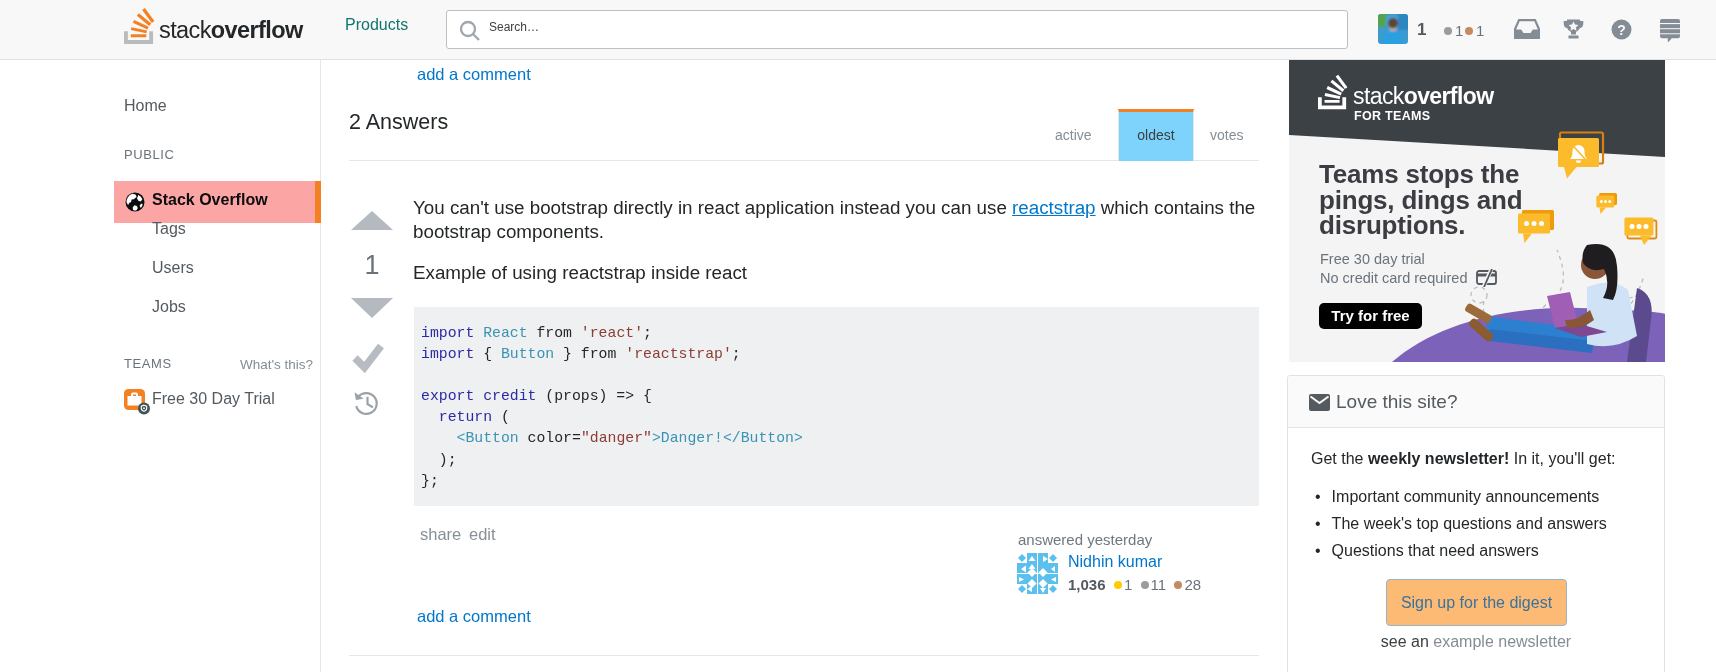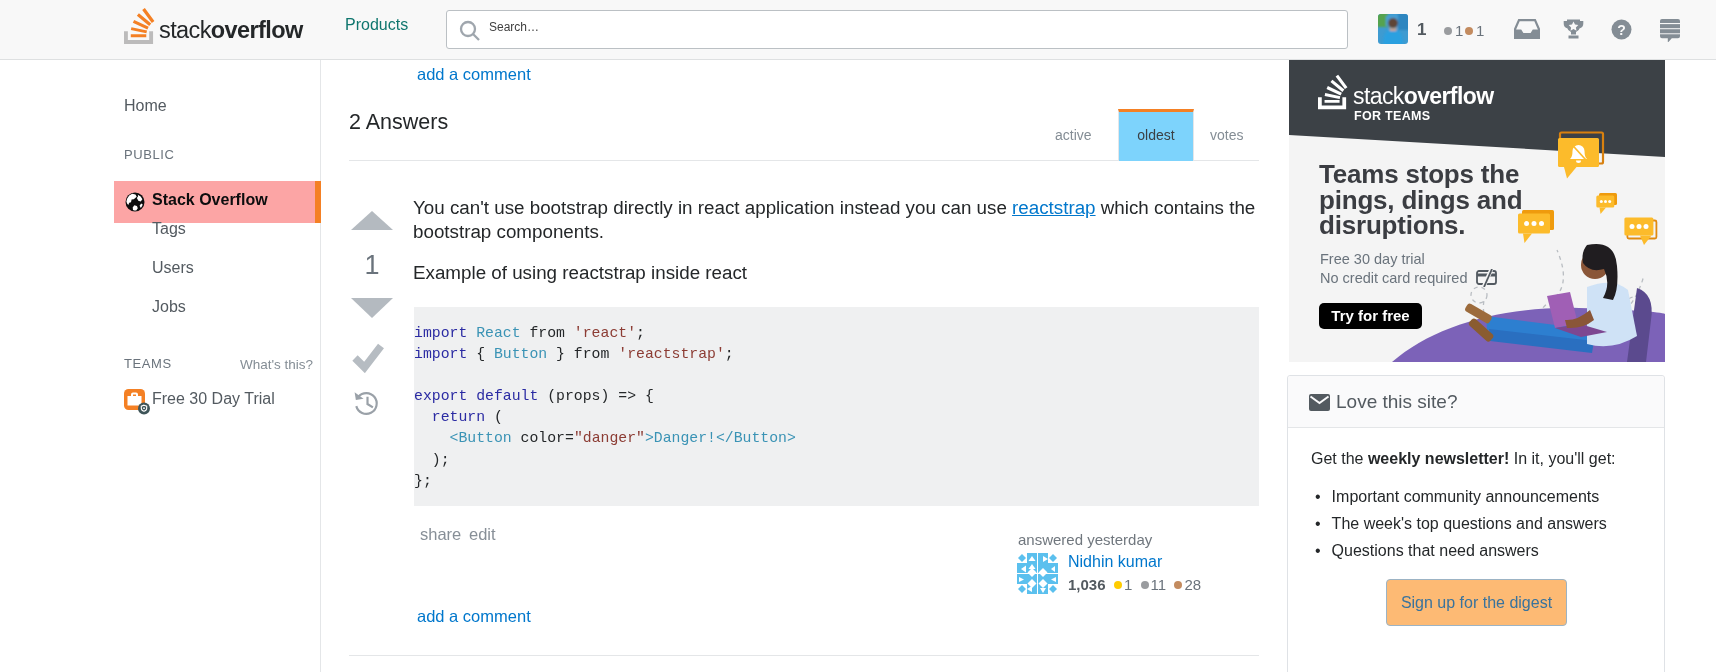--- a/index.html
+++ b/index.html
@@ -38,21 +38,21 @@
 
 
 .arrow-up { position:absolute; width:0; height:0; border-left:21px solid transparent; border-right:21px solid transparent; border-bottom:19px solid #b4bac0; }
 .arrow-dn { position:absolute; width:0; height:0; border-left:21px solid transparent; border-right:21px solid transparent; border-top:20px solid #b4bac0; }
 #votenum { position:absolute; left:352px; top:250px; width:40px; text-align:center; font-size:27px; color:#6a737c; }
 
 
 #ansbody { position:absolute; left:413px; top:196px; width:856px; font-size:18.8px; line-height:24.3px; color:#242729; }
 #ansbody a { color:#0077cc; text-decoration:underline; }
 #ex-line { position:absolute; left:413px; top:262px; font-size:18.8px; color:#242729; }
-#codeblock { position:absolute; left:414px; top:307px; width:845px; height:199px; background:#eff0f1; font-family:"Liberation Mono",monospace; font-size:14.8px; line-height:21.1px; color:#242729; padding:16px 0 0 0; white-space:pre; }
+#codeblock { position:absolute; left:414px; top:307px; width:845px; height:199px; background:#eff0f1; font-family:"Liberation Mono",monospace; font-size:14.8px; line-height:21.1px; color:#242729; padding:16px 0 0 7px; white-space:pre; }
 .kw { color:#2b2ba3; }
 .ttl { color:#3a93b5; }
 .str { color:#8c3c34; }
 #share-l { position:absolute; left:420px; top:525px; font-size:16.5px; color:#878f97; }
 #edit-l { position:absolute; left:469px; top:525px; font-size:16.5px; color:#878f97; }
 #answered { position:absolute; left:1018px; top:531px; font-size:15px; color:#70777e; }
 #uavatar { position:absolute; left:1017px; top:553px; width:41px; height:41px; }
 #uname { position:absolute; left:1068px; top:553px; font-size:16px; color:#0077cc; }
 #urep { position:absolute; left:1068px; top:576px; font-size:15px; color:#6a737c; }
 #urep b { color:#535a60; font-size:15px; }
@@ -199,21 +199,21 @@
       </g>
       <path d="M0.6 2.2 l1.2 7.4 7.4-1.2 z" fill="#9aa1a8"></path>
     </svg>
 
   <div id="ansbody">You can't use bootstrap directly in react application instead you can use <a>reactstrap</a> which contains the bootstrap components.</div>
   <div id="ex-line">Example of using reactstrap inside react</div>
 
   <div id="codeblock"><span class="kw">import</span> <span class="ttl">React</span> from <span class="str">'react'</span>;
 <span class="kw">import</span> { <span class="ttl">Button</span> } from <span class="str">'reactstrap'</span>;
 
-<span class="kw">export</span> <span class="kw">default</span> (props) =&gt; {
+<span class="kw">export</span> <span class="kw">credit</span> (props) =&gt; {
   <span class="kw">return</span> (
     <span class="ttl">&lt;Button</span> color=<span class="str">"danger"</span><span class="ttl">&gt;Danger!&lt;/Button&gt;</span>
   );
 };</div>
 
   <div id="share-l">share</div>
   <div id="edit-l">edit</div>
   <div id="answered">answered yesterday</div>
   <div id="uavatar">
     <svg width="41" height="41" viewBox="0 0 41 41">
@@ -352,15 +352,16 @@
         </svg>
       <div class="t">Love this site?</div>
     </div>
     <div id="love-b">Get the <b>weekly newsletter!</b> In it, you'll get:</div>
     <ul>
       <li>Important community announcements</li>
       <li>The week's top questions and answers</li>
       <li>Questions that need answers</li>
     </ul>
     <div id="signup">Sign up for the digest</div>
+    <div id="seean">see an <span>example newsletter</span></div>
   </div>
 
 </div>
 
 </body></html>

